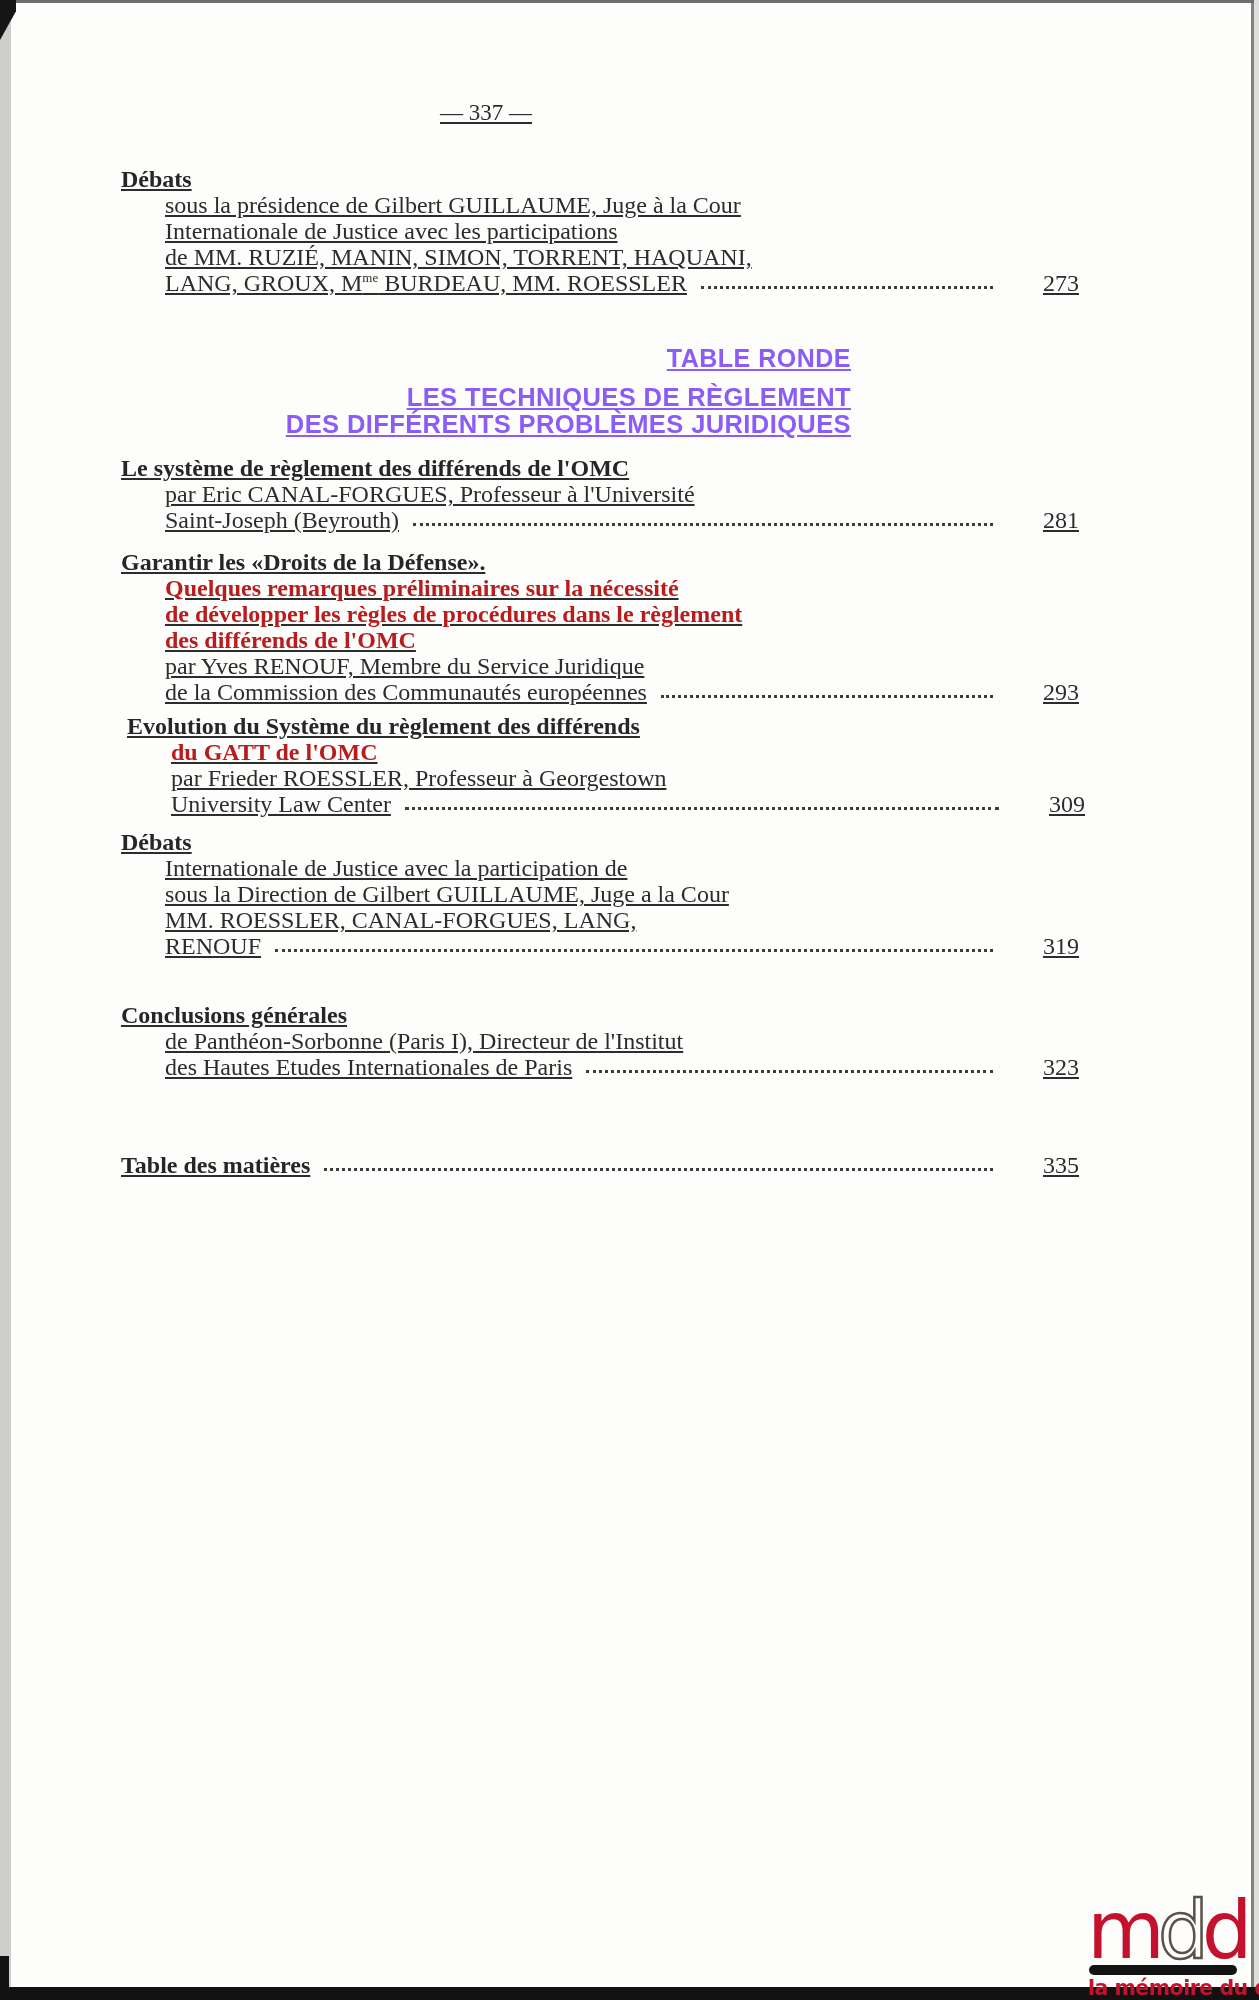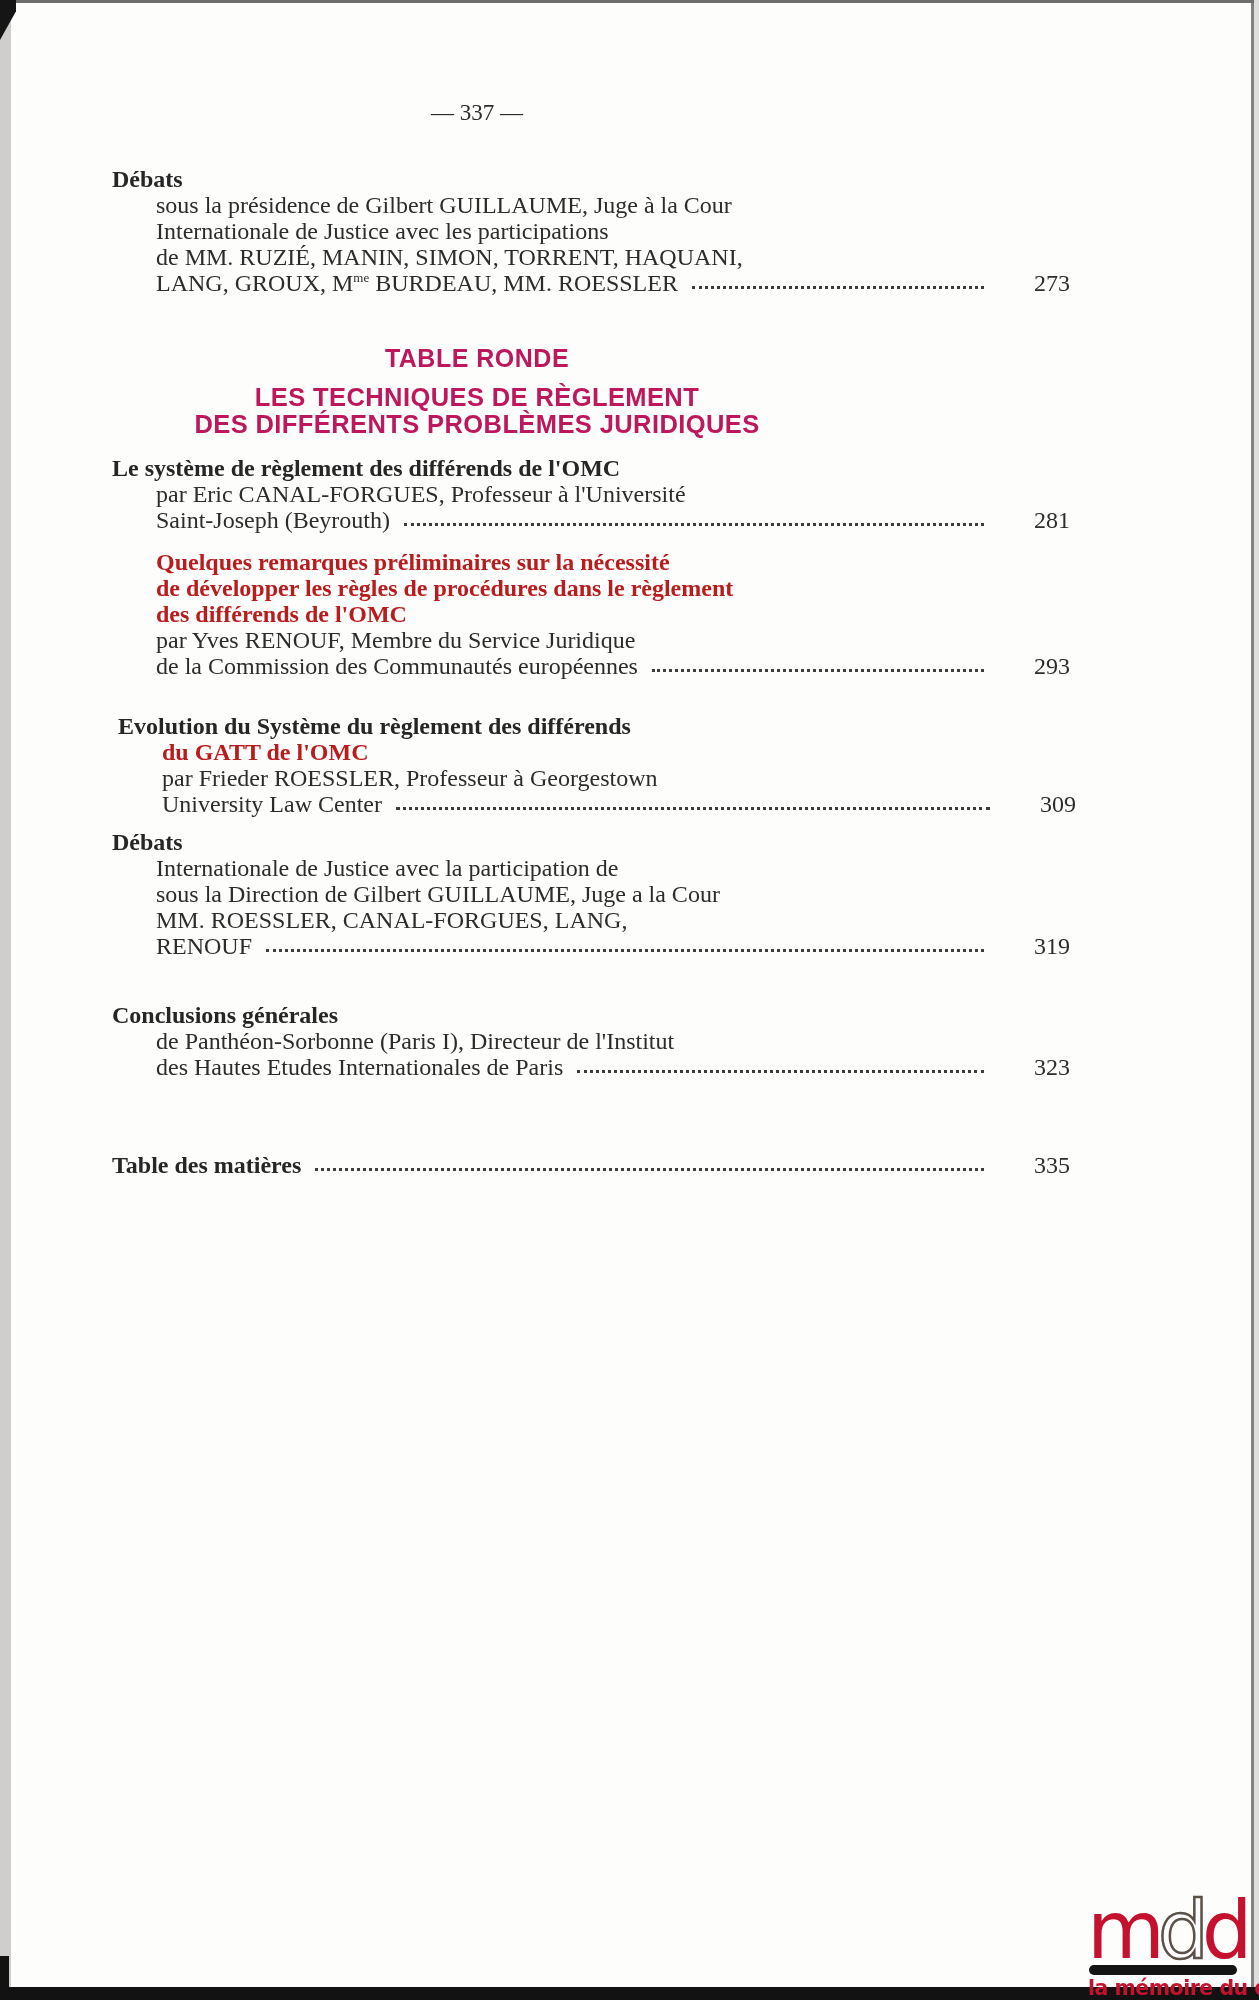--- a/index.html
+++ b/index.html
@@ -13,25 +13,25 @@
   .scan-top{position:absolute;top:0;left:0;width:1259px;height:3px;background:#4a4a4a;opacity:.8;}
   .scan-left{position:absolute;top:0;left:0;width:11px;height:2000px;background:#cfcecc;}
   .scan-corner{position:absolute;top:0;left:0;width:16px;height:40px;background:#151515;
     clip-path:polygon(0 0,100% 0,100% 28%,0 100%);}
   .scan-right-line{position:absolute;top:0;right:5px;width:3px;height:2000px;background:#6b6b6b;opacity:.85;}
   .scan-right{position:absolute;top:0;right:0;width:5px;height:2000px;background:#dededc;}
   .scan-bottom{position:absolute;bottom:0;left:0;width:1259px;height:13px;background:#121212;z-index:2;}
   .scan-bottom-nub{position:absolute;bottom:0;left:0;width:9px;height:44px;background:#121212;z-index:2;}
   
   .content{position:absolute;left:105px;top:0;width:958px;}
-  .block{position:absolute;left:7px;width:958px;font-size:24px;line-height:26px;}
+  .block{position:absolute;left:16px;width:958px;font-size:24px;line-height:26px;text-decoration:underline;}
   .narrow{width:730px;text-align:center;}
   .b337{top:100px;font-size:23px;}
   .b0{top:166px;}
-  .bh{top:345px;font-family:"Liberation Sans", sans-serif;font-weight:bold;color:#be185d;}
+  .bh{top:345px;font-family:"Liberation Sans", sans-serif;font-weight:bold;color:#8b5cf6;text-align:right;}
   .bh .kicker{font-size:25px;letter-spacing:.5px;margin-bottom:13px;}
   .bh .hline{font-size:25.5px;letter-spacing:.4px;line-height:27px;}
   .b1{top:455px;}
   .b2{top:549px;}
   .b3{top:713px;margin-left:6px;}
   .b4{top:829px;}
   .b5{top:1002px;}
   .b6{top:1152px;}
   .title{font-weight:bold;color:#262626;}
   .bold{font-weight:bold;color:#b91c1c;}
@@ -85,20 +85,21 @@
     <div class="title">Le système de règlement des différends de l'OMC</div>
     <div class="ind">par Eric CANAL-FORGUES, Professeur à l'Université</div>
     <div class="ind leaderline">
       <span class="lasttext">Saint-Joseph (Beyrouth)</span>
       <span class="leader"></span>
       <span class="pg">281</span>
     </div>
   </div>
 
   <div class="block b2">
+    <div class="title">Garantir les «Droits de la Défense».</div>
     <div class="ind bold">Quelques remarques préliminaires sur la nécessité</div>
     <div class="ind bold">de développer les règles de procédures dans le règlement</div>
     <div class="ind bold">des différends de l'OMC</div>
     <div class="ind">par Yves RENOUF, Membre du Service Juridique</div>
     <div class="ind leaderline">
       <span class="lasttext">de la Commission des Communautés européennes</span>
       <span class="leader"></span>
       <span class="pg">293</span>
     </div>
   </div>

